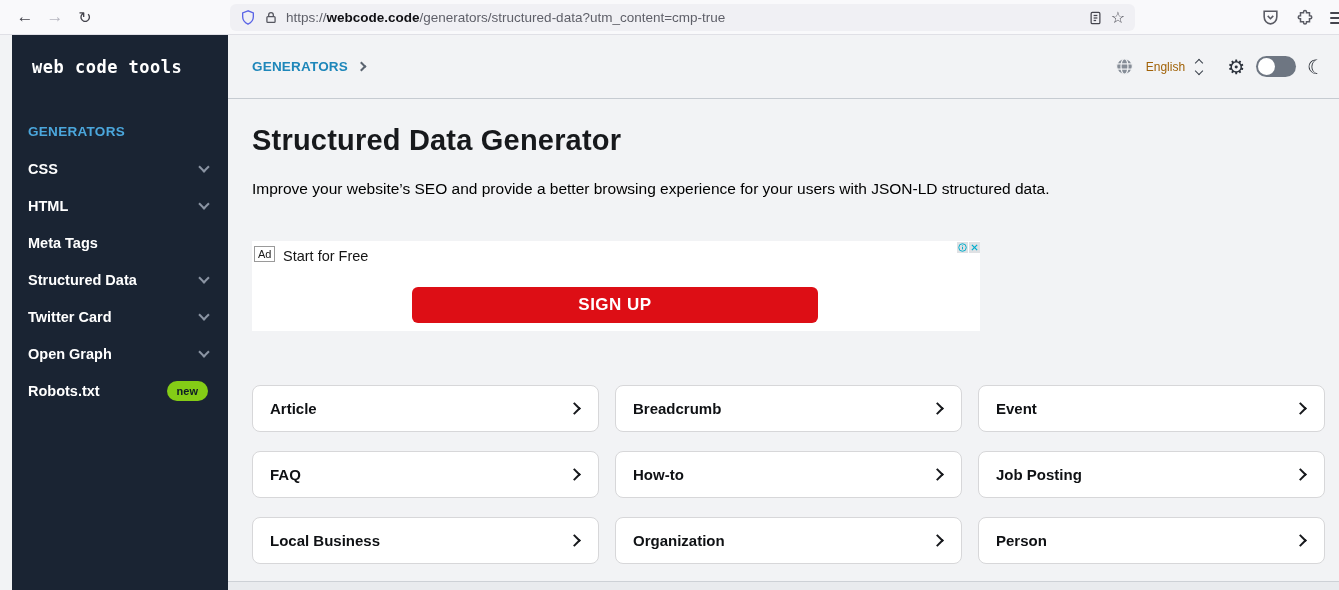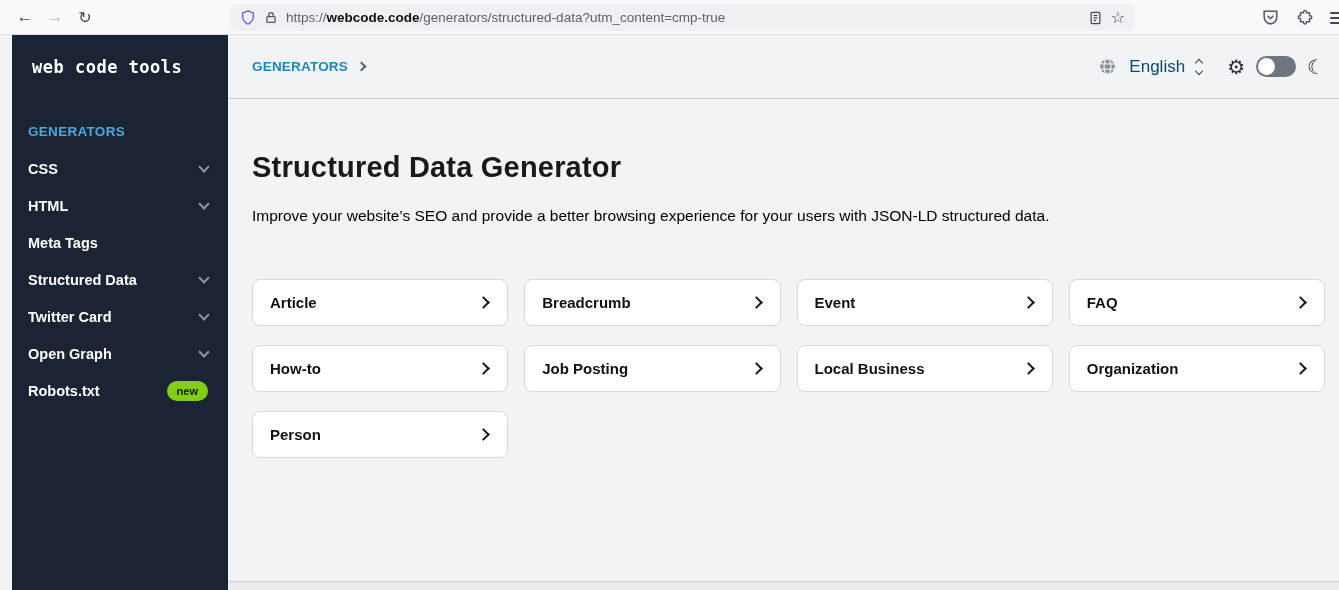--- a/index.html
+++ b/index.html
@@ -46,47 +46,47 @@
 
   
   .main { flex:1; background:#f2f3f5; position:relative; overflow:hidden; }
   .main-header { height:64px; display:flex; align-items:center; justify-content:space-between;
                  padding:0 14px 0 24px; border-bottom:1px solid #c6cbd1; }
   .breadcrumb { display:flex; align-items:center; gap:10px; }
   .crumb { color:#1e87ba; font-weight:700; font-size:13.5px; letter-spacing:0.2px; cursor:pointer; }
   .crumb-sep { width:7px; height:7px; border-right:2px solid #5b6470; border-top:2px solid #5b6470;
                transform:rotate(45deg); }
   .header-controls { display:flex; align-items:center; gap:11px; }
-  .lang-label { font-size:17px; color:#0c4a6e; }
+  .lang-label { font-size:12px; color:#a16207; }
   .updown { display:flex; flex-direction:column; gap:2px; margin-right:8px; }
   .updown i { width:6px; height:6px; border-right:1.8px solid #3a414c; border-bottom:1.8px solid #3a414c; display:block; }
   .updown .up { transform:rotate(-135deg); }
   .updown .dn { transform:rotate(45deg); }
   .gear-glyph { font-size:20px; color:#2b313b; margin-left:6px; cursor:pointer; }
   .toggle { width:40px; height:21px; border-radius:11px; background:#6e7682; position:relative; cursor:pointer; }
   .toggle .knob { position:absolute; left:2px; top:2px; width:17px; height:17px; border-radius:50%; background:#fff; }
   .moon-glyph { font-size:20px; color:#1f242c; cursor:pointer; }
 
   .content { padding:0 14px 0 24px; }
-  .page-title { margin-top:52px; font-size:29px; font-weight:700; color:#17191c; letter-spacing:0.2px; }
+  .page-title { margin-top:25px; font-size:29px; font-weight:700; color:#17191c; letter-spacing:0.2px; }
   .page-sub { margin-top:23px; font-size:15.5px; color:#000000; }
 
   
   .ad { margin-top:43px; width:728px; height:90px; background:#ffffff; position:relative; }
   .ad-label { position:absolute; left:2px; top:5px; border:1px solid #9a9a9a; color:#1a1a1a;
               font-size:11px; padding:1px 3px; background:#fff; }
   .ad-text { position:absolute; left:31px; top:7px; font-size:14.5px; color:#141414; }
   .ad-btn { position:absolute; left:160px; top:46px; width:406px; height:36px; background:#dd0e15;
             border:none; border-radius:6px; color:#fff; font-weight:700; font-size:17px;
             font-family:"Liberation Sans", sans-serif; letter-spacing:0.5px; cursor:pointer; }
   .ad-corner { position:absolute; right:0; top:1px; display:flex; gap:1px; }
   .ad-sq { width:11px; height:11px; background:#dfe1e4; display:flex; align-items:center; justify-content:center; cursor:pointer; }
 
   
-  .grid { margin-top:54px; display:grid; grid-template-columns:repeat(4, 1fr);
+  .grid { margin-top:54px; display:grid; grid-template-columns:repeat(3, 1fr);
           column-gap:16px; row-gap:19px; }
   .card { height:47px; background:#fff; border:1px solid #d7d7d9; border-radius:8px;
           display:flex; align-items:center; justify-content:space-between;
           padding:0 17px; cursor:pointer; }
   .card-label { font-weight:700; font-size:15px; color:#0f1114; }
   .chev-right { width:9px; height:9px; border-right:2.4px solid #16181c; border-top:2.4px solid #16181c;
                 transform:rotate(45deg); margin-right:2px; }
 
   .bottom-strip { position:absolute; left:0; right:0; bottom:0; height:9px;
                   background:#e9ebee; border-top:1px solid #cdd1d6; }
@@ -196,20 +196,40 @@
           <div class="knob"></div>
         </div>
         <span class="moon-glyph">☾</span>
       </div>
     </div>
 
     <div class="content">
       <h1 class="page-title">Structured Data Generator</h1>
       <p class="page-sub">Improve your website’s SEO and provide a better browsing experience for your users with JSON-LD structured data.</p>
 
+      <div class="ad">
+        <span class="ad-label">Ad</span>
+        <span class="ad-text">Start for Free</span>
+        <button class="ad-btn">SIGN UP</button>
+        <div class="ad-corner">
+          <span class="ad-sq">
+            <svg width="9" height="9" viewBox="0 0 24 24" fill="none" stroke="#00aecd" stroke-width="2.6">
+              <circle cx="12" cy="12" r="10"></circle>
+                <line x1="12" y1="10" x2="12" y2="17"></line>
+                <line x1="12" y1="6" x2="12" y2="7.5"></line>
+            </svg>
+          </span>
+          <span class="ad-sq">
+            <svg width="9" height="9" viewBox="0 0 24 24" fill="none" stroke="#00aecd" stroke-width="3.2">
+              <line x1="5" y1="5" x2="19" y2="19"></line>
+                <line x1="19" y1="5" x2="5" y2="19"></line>
+            </svg>
+          </span>
+        </div>
+      </div>
 
       <div class="grid">
         <div class="card">
           <span class="card-label">Article</span>
           <span class="chev-right"></span>
         </div>
         <div class="card">
           <span class="card-label">Breadcrumb</span>
           <span class="chev-right"></span>
         </div>

